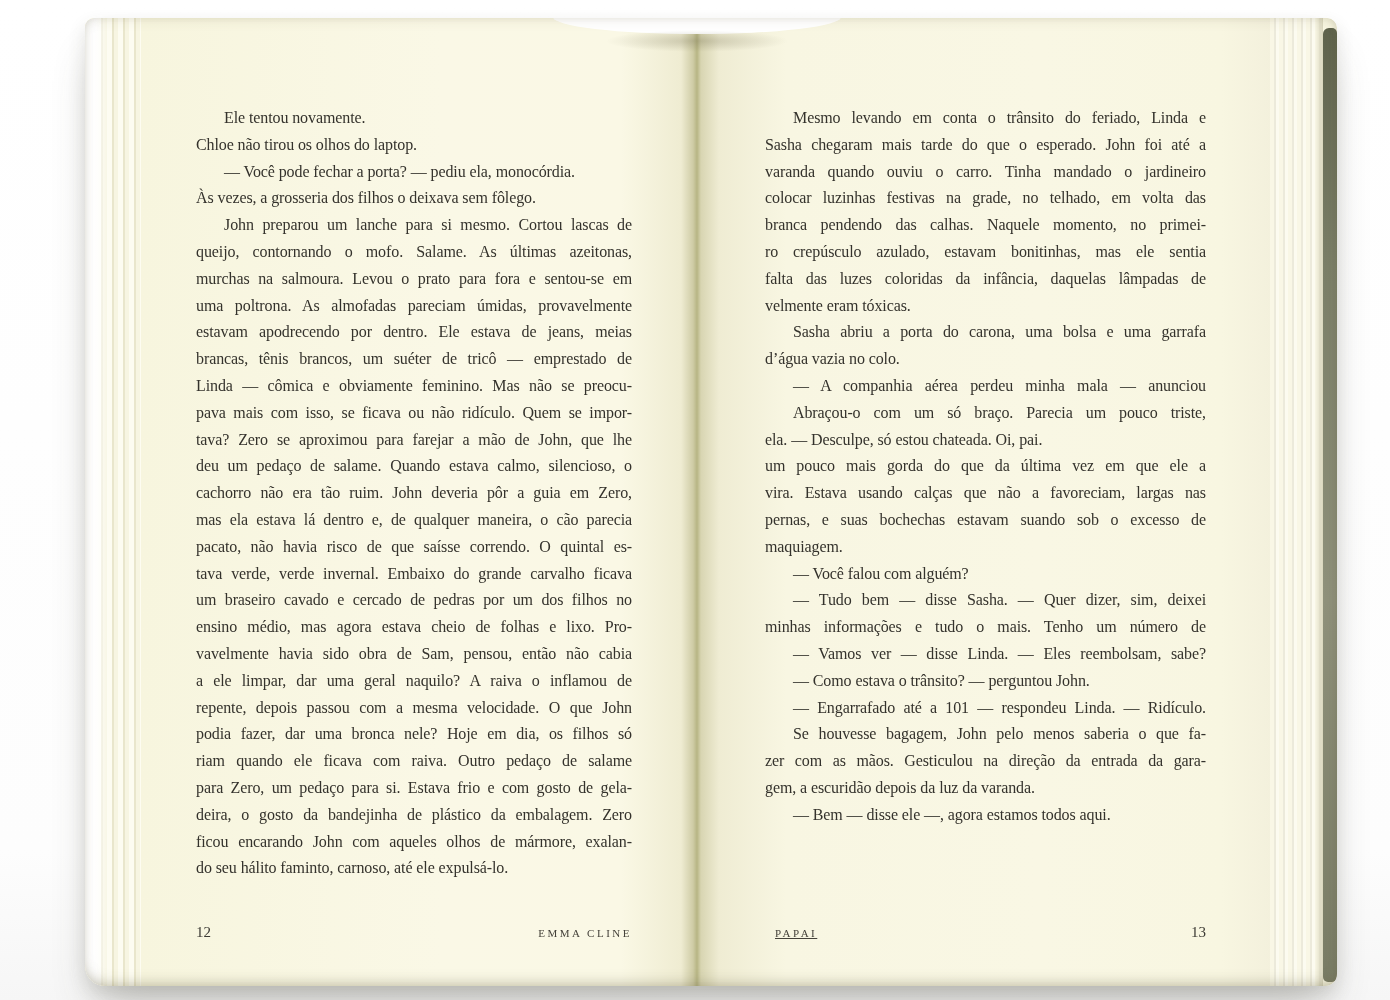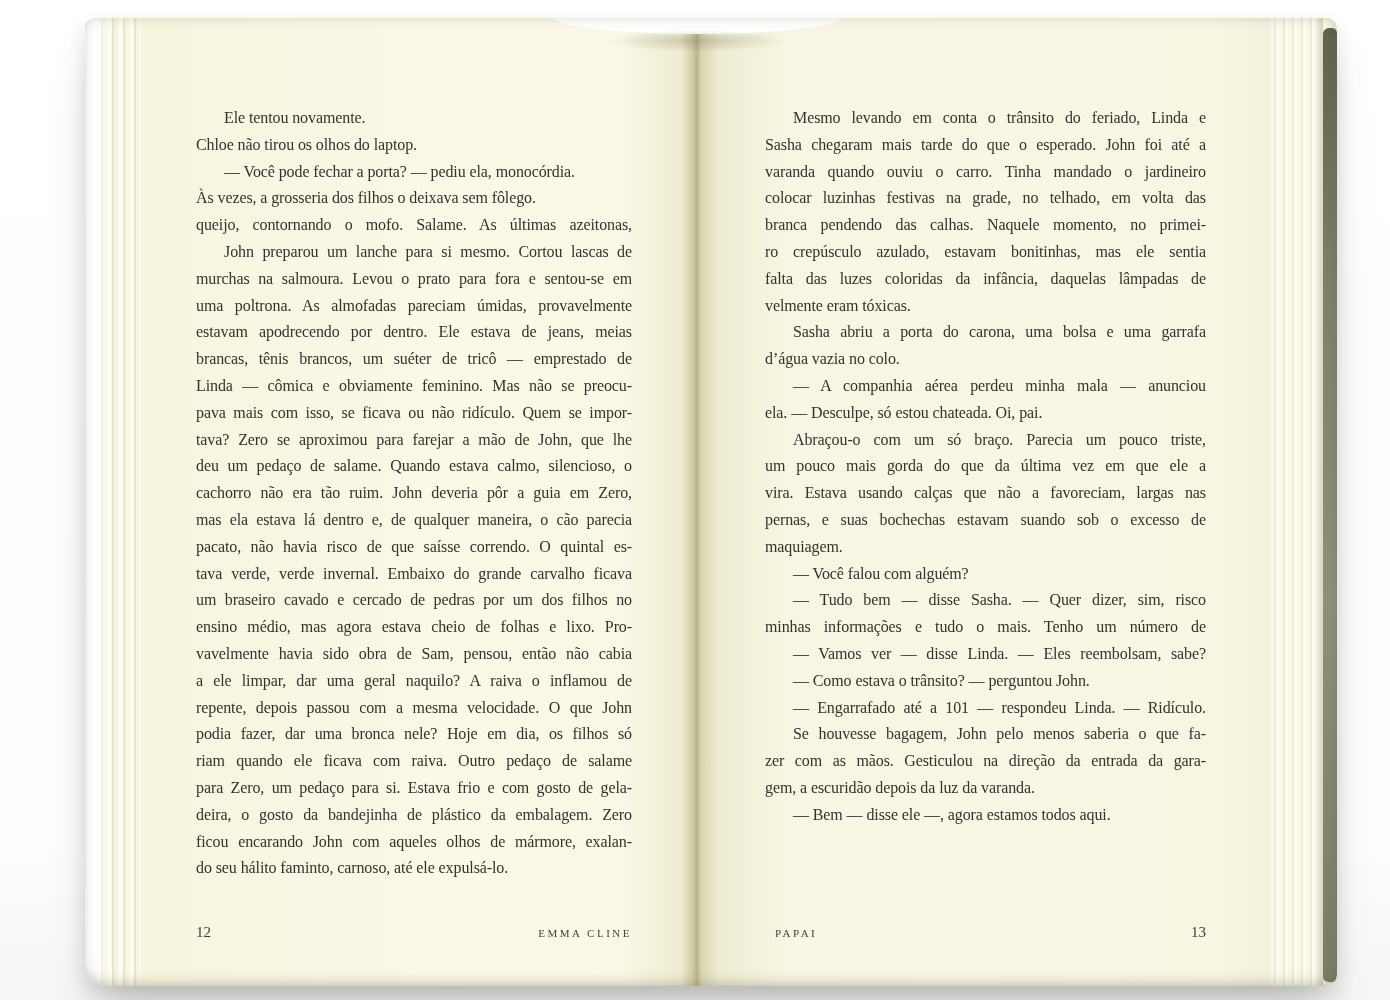--- a/index.html
+++ b/index.html
@@ -81,39 +81,39 @@
   .footer {
     position: absolute; top: 906px; height: 24px;
     display: flex; justify-content: space-between; align-items: baseline;
     color: var(--footer_ink, #43403a);
     gap: 15px;
   }
   .footer-left  { left: 111px; width: 436px; }
   .footer-right { left: 680px; width: 441px; }
   .pagenum { font-size: 15px; color: #3b3933; }
   .running { font-size: 11px; letter-spacing: 2.5px; color: #45423a; }
-  .footer-right .running { padding-left: 10px; }
+  .footer-right .running { padding-left: 10px; text-decoration: underline; }
 </style>
 </head>
 <body>
 
 <div class="scene">
   <div class="book">
     <div class="edges-left"></div>
     <div class="paper"></div>
     <div class="dip"></div>
     <div class="dip-shade"></div>
 
     <div class="textblock" id="left-lines">
         <div class="line ind">Ele tentou novamente.</div>
         <div class="line">Chloe não tirou os olhos do laptop.</div>
         <div class="line ind">— Você pode fechar a porta? — pediu ela, monocórdia.</div>
         <div class="line">Às vezes, a grosseria dos filhos o deixava sem fôlego.</div>
+        <div class="line ind jst">John preparou um lanche para si mesmo. Cortou lascas de</div>
         <div class="line jst">queijo, contornando o mofo. Salame. As últimas azeitonas,</div>
-        <div class="line ind jst">John preparou um lanche para si mesmo. Cortou lascas de</div>
         <div class="line jst">murchas na salmoura. Levou o prato para fora e sentou-se em</div>
         <div class="line jst">uma poltrona. As almofadas pareciam úmidas, provavelmente</div>
         <div class="line jst">estavam apodrecendo por dentro. Ele estava de jeans, meias</div>
         <div class="line jst">brancas, tênis brancos, um suéter de tricô — emprestado de</div>
         <div class="line jst">Linda — cômica e obviamente feminino. Mas não se preocu-</div>
         <div class="line jst">pava mais com isso, se ficava ou não ridículo. Quem se impor-</div>
         <div class="line jst">tava? Zero se aproximou para farejar a mão de John, que lhe</div>
         <div class="line jst">deu um pedaço de salame. Quando estava calmo, silencioso, o</div>
         <div class="line jst">cachorro não era tão ruim. John deveria pôr a guia em Zero,</div>
         <div class="line jst">mas ela estava lá dentro e, de qualquer maneira, o cão parecia</div>
@@ -141,28 +141,28 @@
         <div class="line jst">Sasha chegaram mais tarde do que o esperado. John foi até a</div>
         <div class="line jst">varanda quando ouviu o carro. Tinha mandado o jardineiro</div>
         <div class="line jst">colocar luzinhas festivas na grade, no telhado, em volta das</div>
         <div class="line jst">branca pendendo das calhas. Naquele momento, no primei-</div>
         <div class="line jst">ro crepúsculo azulado, estavam bonitinhas, mas ele sentia</div>
         <div class="line jst">falta das luzes coloridas da infância, daquelas lâmpadas de</div>
         <div class="line">velmente eram tóxicas.</div>
         <div class="line ind jst">Sasha abriu a porta do carona, uma bolsa e uma garrafa</div>
         <div class="line">d’água vazia no colo.</div>
         <div class="line ind jst">— A companhia aérea perdeu minha mala — anunciou</div>
+        <div class="line ind jst">Abraçou-o com um só braço. Parecia um pouco triste,</div>
         <div class="line">ela. — Desculpe, só estou chateada. Oi, pai.</div>
-        <div class="line ind jst">Abraçou-o com um só braço. Parecia um pouco triste,</div>
         <div class="line jst">um pouco mais gorda do que da última vez em que ele a</div>
         <div class="line jst">vira. Estava usando calças que não a favoreciam, largas nas</div>
         <div class="line jst">pernas, e suas bochechas estavam suando sob o excesso de</div>
         <div class="line">maquiagem.</div>
         <div class="line ind">— Você falou com alguém?</div>
-        <div class="line ind jst">— Tudo bem — disse Sasha. — Quer dizer, sim, risco</div>
+        <div class="line ind jst">— Tudo bem — disse Sasha. — Quer dizer, sim, deixei</div>
         <div class="line jst">minhas informações e tudo o mais. Tenho um número de</div>
         <div class="line ind jst">— Vamos ver — disse Linda. — Eles reembolsam, sabe?</div>
         <div class="line ind">— Como estava o trânsito? — perguntou John.</div>
         <div class="line ind jst">— Engarrafado até a 101 — respondeu Linda. — Ridículo.</div>
         <div class="line ind jst">Se houvesse bagagem, John pelo menos saberia o que fa-</div>
         <div class="line jst">zer com as mãos. Gesticulou na direção da entrada da gara-</div>
         <div class="line">gem, a escuridão depois da luz da varanda.</div>
         <div class="line ind">— Bem — disse ele —, agora estamos todos aqui.</div>
       </div>
     <div class="footer footer-right">

